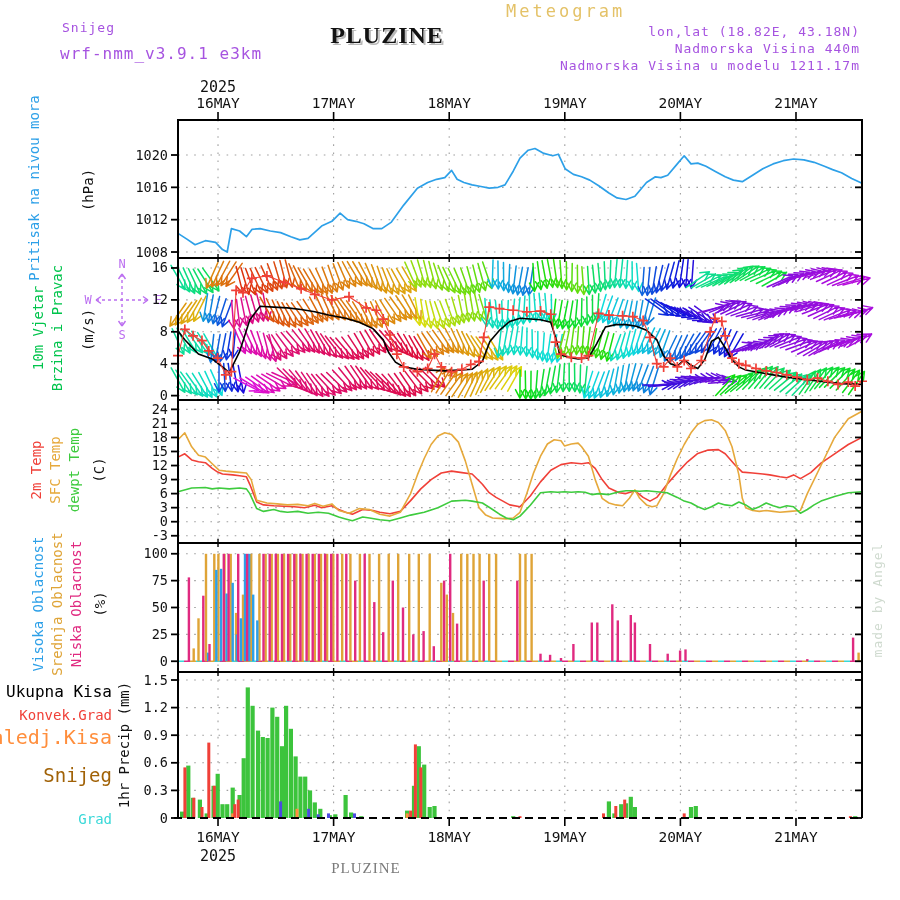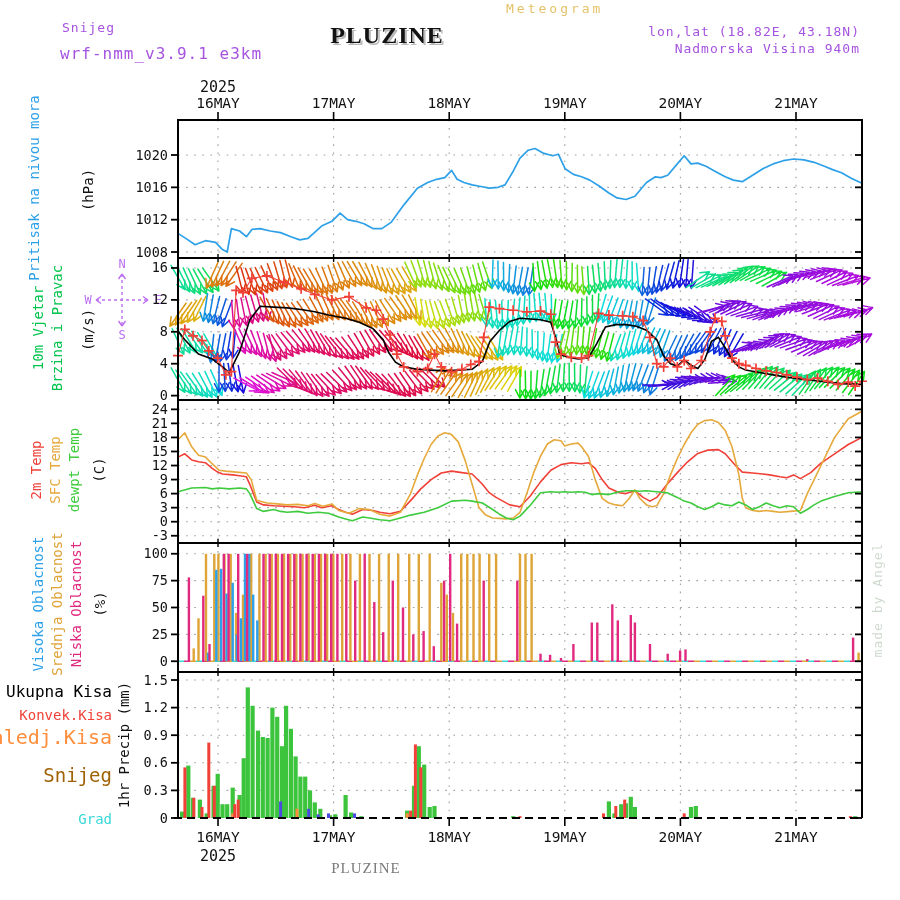--- a/index.html
+++ b/index.html
@@ -7,56 +7,57 @@
          font-family:"DejaVu Sans Mono",monospace;}
   .stage *{box-sizing:border-box;}
   .lbl{position:absolute;white-space:nowrap;}
   .rot{transform:translate(-50%,-50%) rotate(-90deg);}
   .ctr{transform:translate(-50%,0);}
   #chart{position:absolute;left:0;top:0;}
   .title{font-family:"Liberation Serif",serif;font-weight:bold;font-size:24px;color:#121212;
          text-shadow:2px 2px 0 #b9b9b9;letter-spacing:1px;}
   .footer-station{font-family:"Liberation Serif",serif;color:#7a7a7a;font-size:15px;letter-spacing:1px;}
   .hdr-purple{color:#a653e0;}
-  .hdr-gold{color:#e4c268;letter-spacing:3px;font-size:13px;}
+  .hdr-gold{color:#e4c268;letter-spacing:3px;font-size:17px;}
   .right-block{text-align:center;font-size:13px;letter-spacing:1px;}
   .watermark{color:#cfdacf;font-size:13px;letter-spacing:1px;}
 </style>
 </head>
 <body>
 
 <div class="stage">
 
   <div class="lbl hdr-purple" style="left:62px;top:20px;font-size:13px;letter-spacing:1px;">Snijeg</div>
   <div class="lbl hdr-purple" style="left:60px;top:44px;font-size:16px;letter-spacing:1px;">wrf-nmm_v3.9.1 e3km</div>
   <div class="lbl title ctr" style="left:387px;top:22px;">PLUZINE</div>
   <div class="lbl hdr-gold" style="left:506px;top:1px;">Meteogram</div>
   <div class="lbl hdr-purple right-block" style="right:40px;top:24px;">lon,lat (18.82E, 43.18N)</div>
-  <div class="lbl hdr-purple right-block" style="right:40px;top:41px;">Nadmorska Visina 940m</div>
+  <div class="lbl hdr-purple right-block" style="right:40px;top:41px;">Nadmorska Visina 440m</div>
+  <div class="lbl hdr-purple right-block" style="right:40px;top:58px;">Nadmorska Visina u modelu 1211.17m</div>
   <div class="lbl rot watermark" style="left:877px;top:600px;">made by Angel</div>
 
   <div class="lbl rot" style="left:34px;top:188px;font-size:14px;color:#2da0e8;">Pritisak na nivou mora</div>
   <div class="lbl rot" style="left:88px;top:190px;font-size:14px;color:#111;">(hPa)</div>
 
   <div class="lbl rot" style="left:38px;top:328px;font-size:14px;color:#00c44c;">10m Vjetar</div>
   <div class="lbl rot" style="left:57px;top:328px;font-size:14px;color:#00c44c;">Brzina i Pravac</div>
   <div class="lbl rot" style="left:88px;top:330px;font-size:14px;color:#111;">(m/s)</div>
 
   <div class="lbl rot" style="left:36px;top:470px;font-size:14px;color:#f04038;">2m Temp</div>
   <div class="lbl rot" style="left:55px;top:470px;font-size:14px;color:#e6a93c;">SFC Temp</div>
   <div class="lbl rot" style="left:74px;top:470px;font-size:14px;color:#3ecb3e;">dewpt Temp</div>
   <div class="lbl rot" style="left:99px;top:470px;font-size:14px;color:#111;">(C)</div>
 
   <div class="lbl rot" style="left:38px;top:604px;font-size:14px;color:#2da0e8;">Visoka Oblacnost</div>
   <div class="lbl rot" style="left:57px;top:604px;font-size:14px;color:#dfa437;">Srednja Oblacnost</div>
   <div class="lbl rot" style="left:76px;top:604px;font-size:14px;color:#e02a80;">Niska Oblacnost</div>
   <div class="lbl rot" style="left:100px;top:604px;font-size:14px;color:#111;">(%)</div>
 
   <div class="lbl" style="right:788px;top:682px;font-size:16px;color:#000000;text-align:center;">Ukupna Kisa</div>
-  <div class="lbl" style="right:788px;top:707px;font-size:14px;color:#f04038;">Konvek.Kisa</div>
+  <div class="lbl" style="right:788px;top:707px;font-size:14px;color:#f04038;">Konvek.Grad</div>
   <div class="lbl" style="right:788px;top:725px;font-size:20px;color:#ff8e3c;">Zaledj.Kisa</div>
   <div class="lbl" style="right:788px;top:764px;font-size:19px;color:#a16207;">Snijeg</div>
   <div class="lbl" style="right:788px;top:811px;font-size:14px;color:#38d8d8;">Grad</div>
   <div class="lbl rot" style="left:124px;top:745px;font-size:14px;color:#111;">1hr Precip (mm)</div>
 
   <svg style="position:absolute;left:80px;top:254px;" width="90" height="96" viewBox="0 0 90 96">
     <g stroke="#bb6ef0" stroke-width="1.4" fill="none" stroke-dasharray="3 3">
       <path d="M42 20 V72"></path>
       <path d="M16 46 H68"></path>
     </g>

